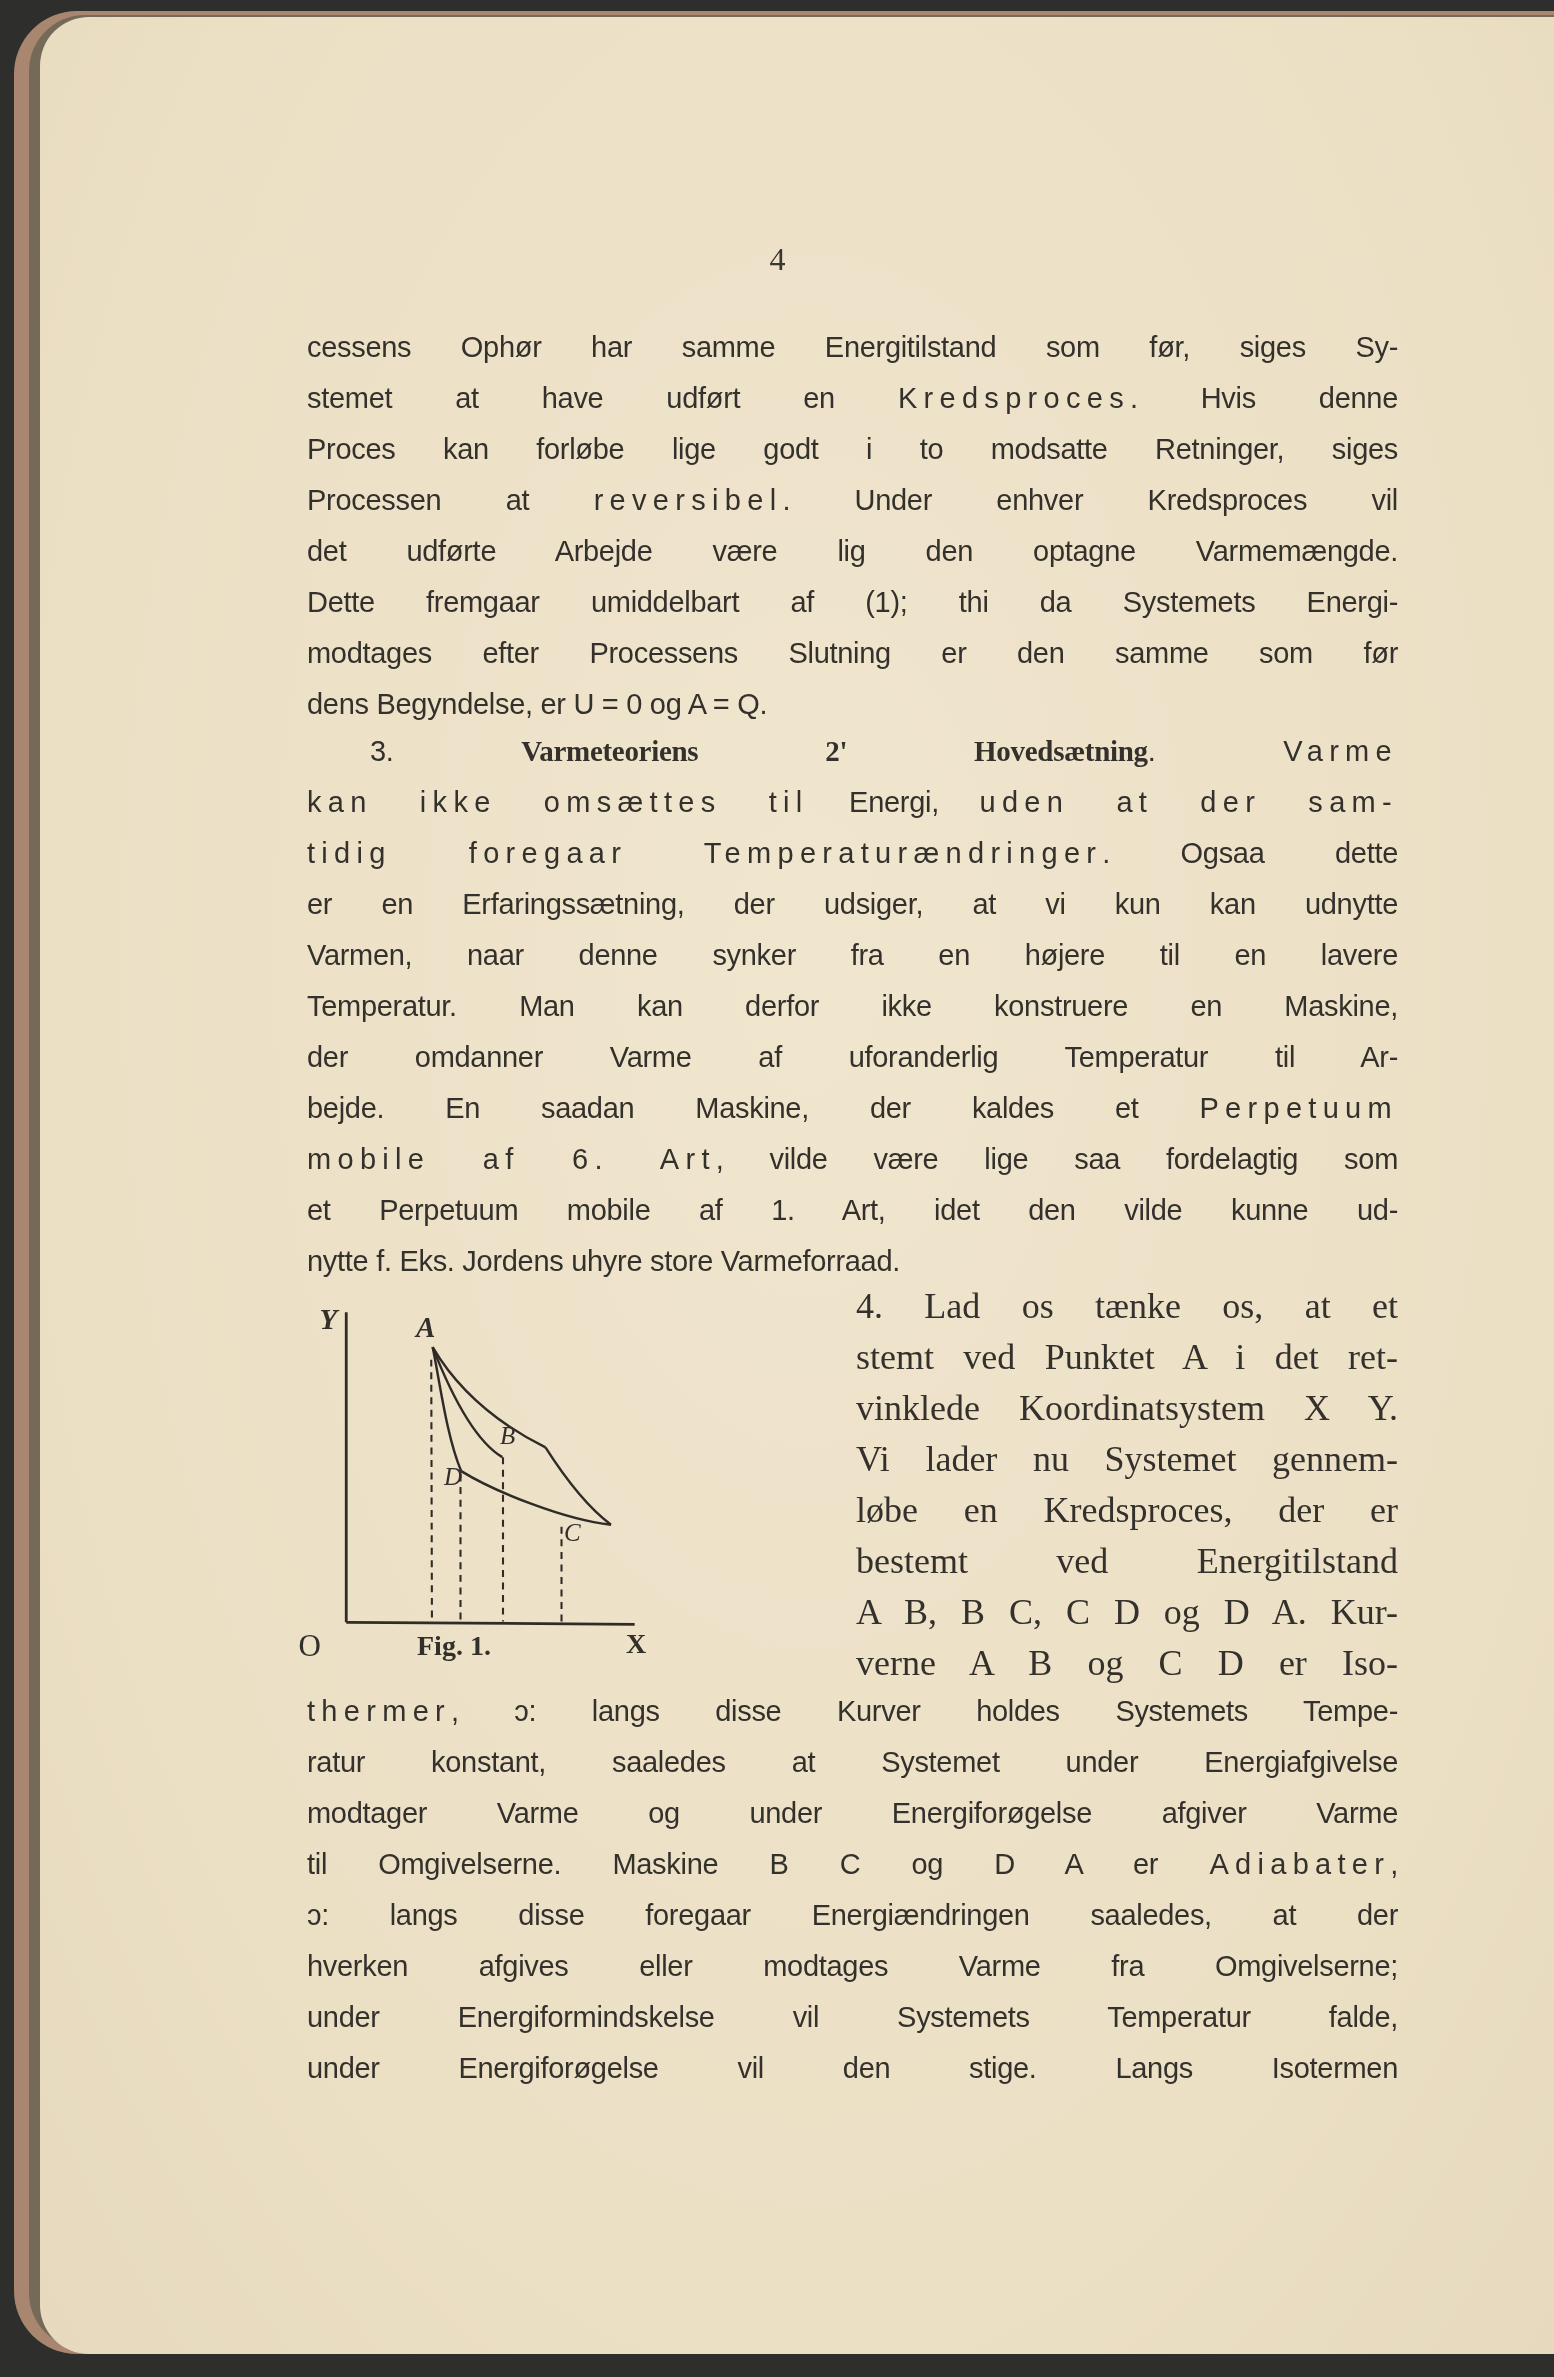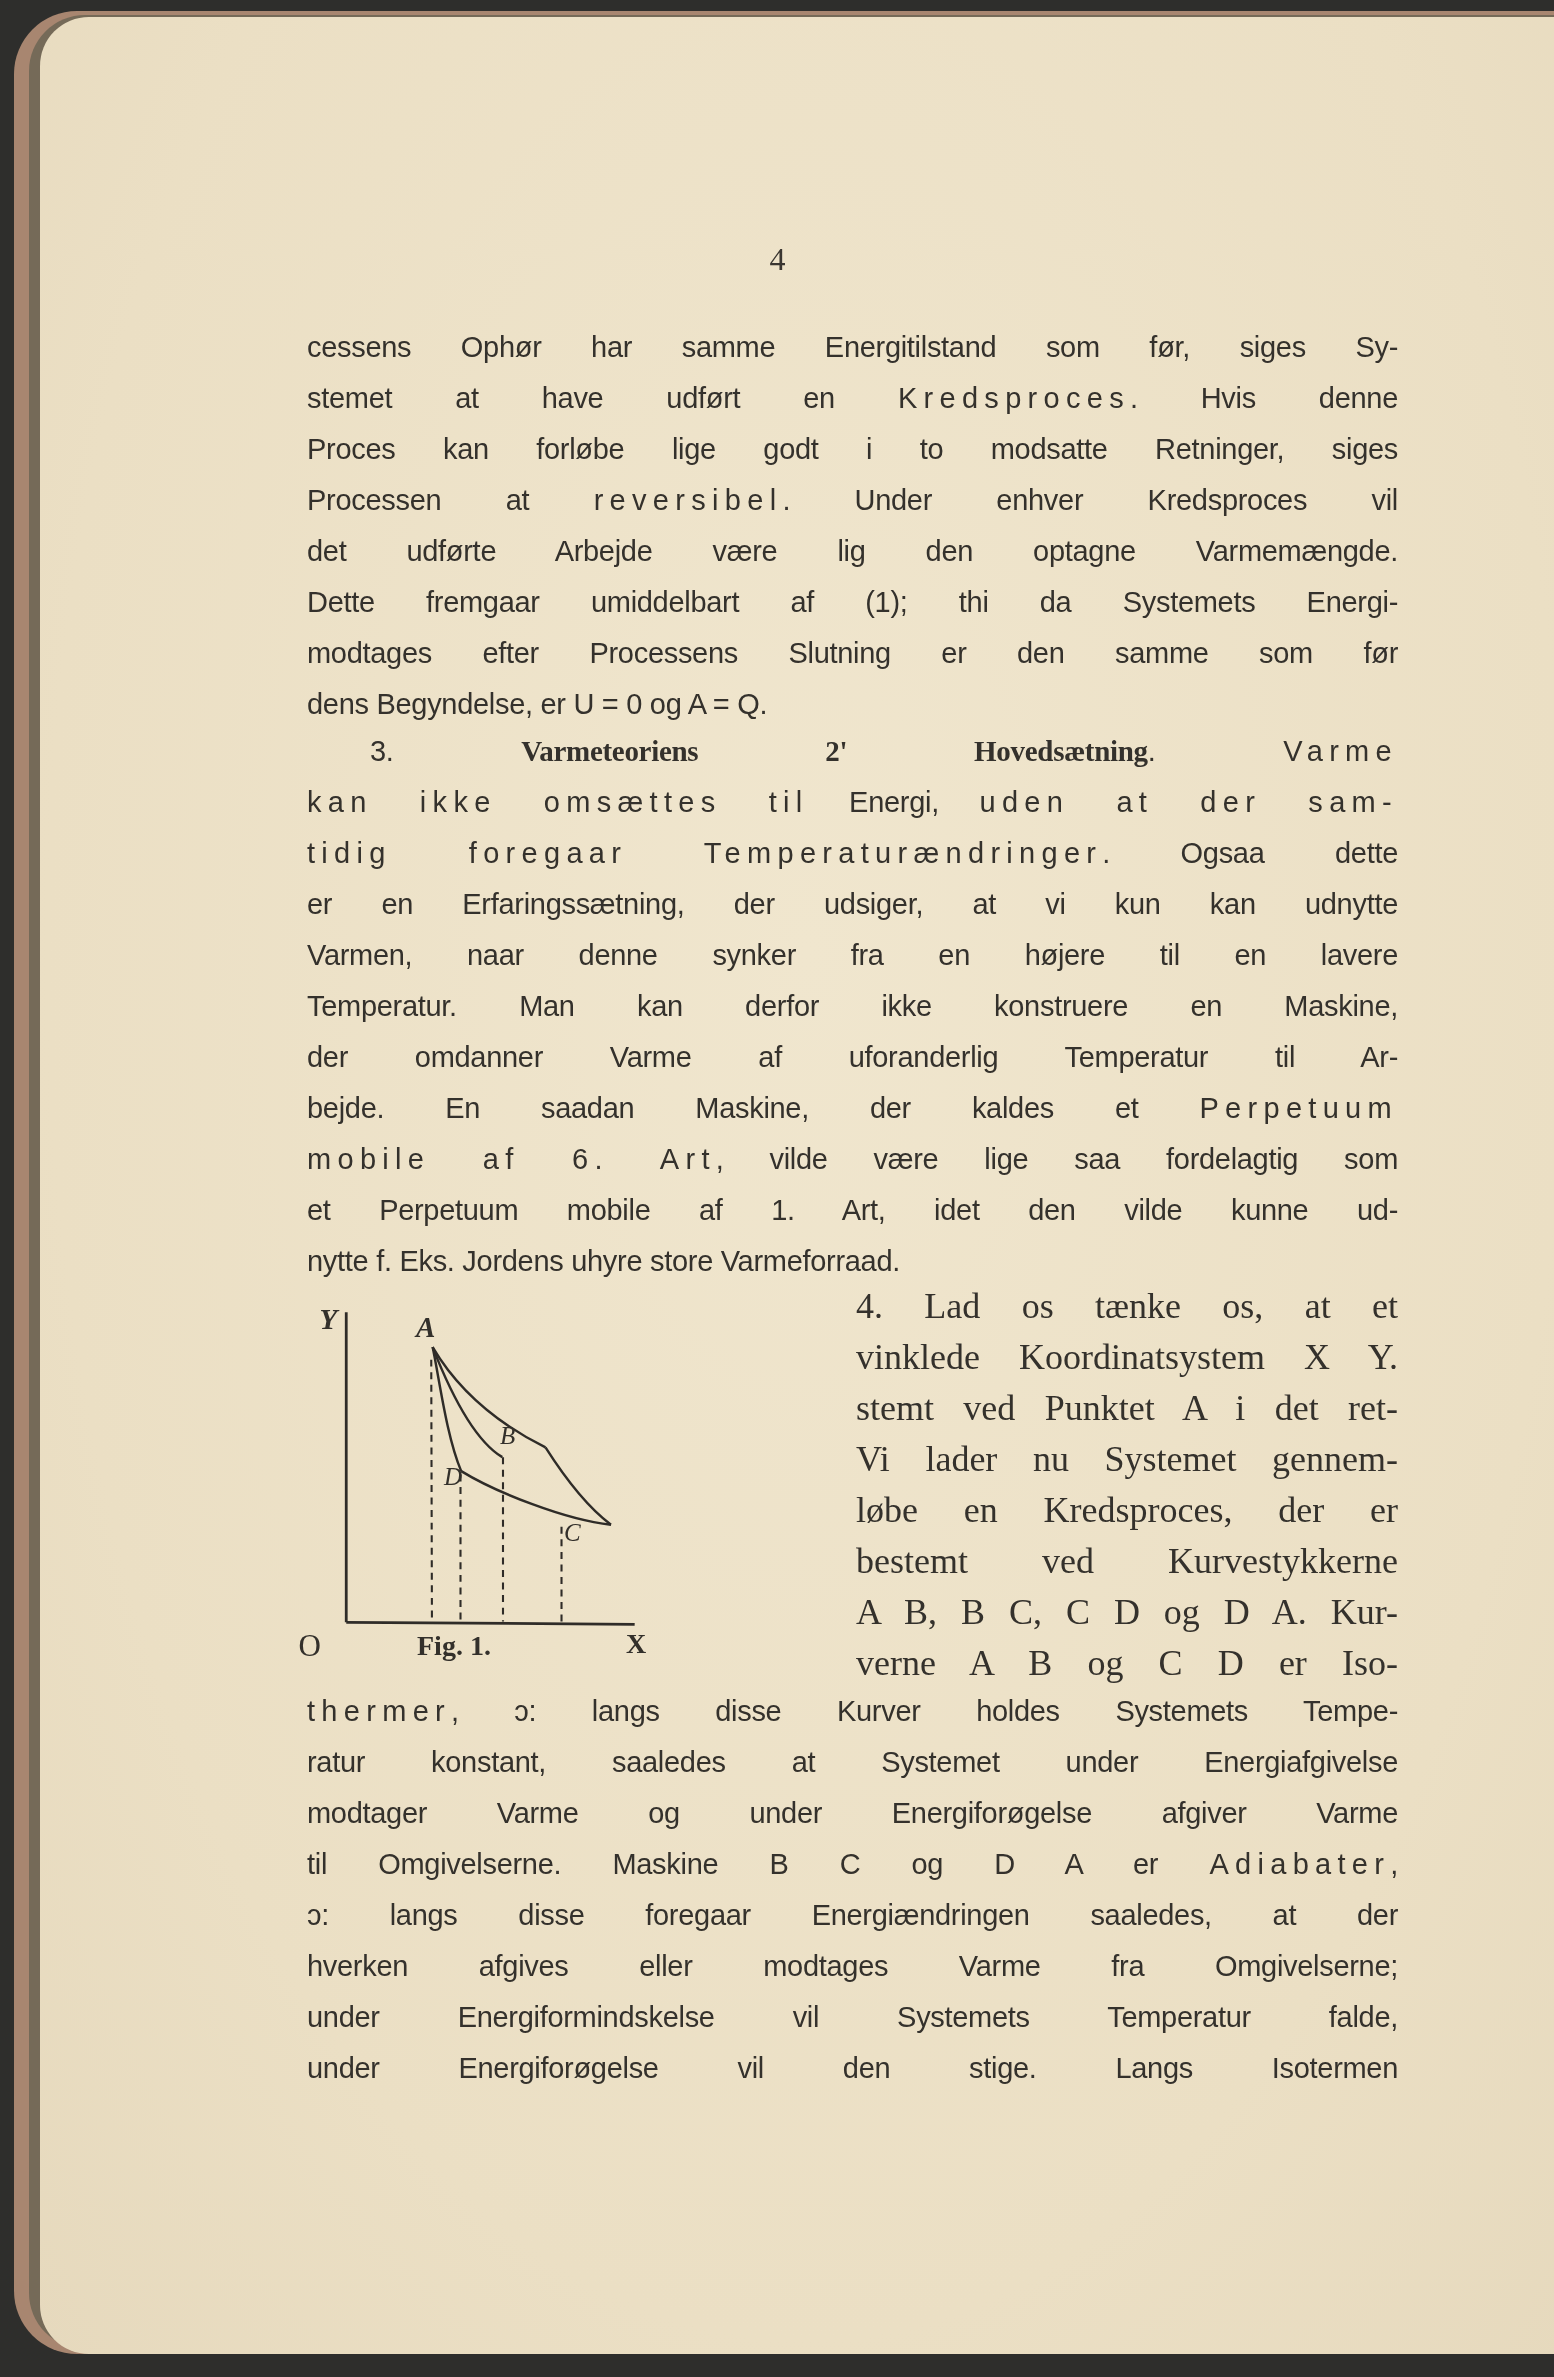--- a/index.html
+++ b/index.html
@@ -107,25 +107,25 @@
   <div class="fig-label" style="left:200px;top:139px;font-size:25px;font-style:italic;">B</div>
   <div class="fig-label" style="left:144px;top:180px;font-size:25px;font-style:italic;">D</div>
   <div class="fig-label" style="left:264px;top:236px;font-size:25px;font-style:italic;">C</div>
   <div class="fig-label" style="left:-1.4px;top:345px;font-size:31px;">O</div>
   <div class="fig-label" style="left:326px;top:345px;font-size:28px;font-weight:bold;">X</div>
   <div class="fig-label" style="left:117px;top:347px;font-size:28px;font-weight:bold;">Fig. 1.</div>
 </div>
 
 <div class="right-col">
     <span class="line"><span>4.  Lad os tænke os, at et</span></span>
+    <span class="line"><span>stemt ved Punktet A i det ret-</span></span>
     <span class="line"><span>vinklede Koordinatsystem X Y.</span></span>
-    <span class="line"><span>stemt ved Punktet A i det ret-</span></span>
     <span class="line"><span>Vi lader nu Systemet gennem-</span></span>
     <span class="line"><span>løbe en Kredsproces, der er</span></span>
-    <span class="line"><span>bestemt ved Kurvestykkerne</span></span>
+    <span class="line"><span>bestemt ved Energitilstand</span></span>
     <span class="line"><span>A B, B C, C D og D A. Kur-</span></span>
     <span class="line"><span>verne A B og C D er Iso-</span></span>
   </div>
 
 <div class="text" id="block3">
     <span class="line"><span></span><span class="sp">thermer</span><span>, ɔ: langs disse Kurver holdes Systemets Tempe-</span></span>
     <span class="line"><span>ratur konstant, saaledes at Systemet under Energiafgivelse</span></span>
     <span class="line"><span>modtager Varme og under Energiforøgelse afgiver Varme</span></span>
     <span class="line"><span>til Omgivelserne. Maskine B C og D A er </span><span class="sp">Adiabater</span><span>,</span></span>
     <span class="line"><span>ɔ: langs disse foregaar Energiændringen saaledes, at der</span></span>

